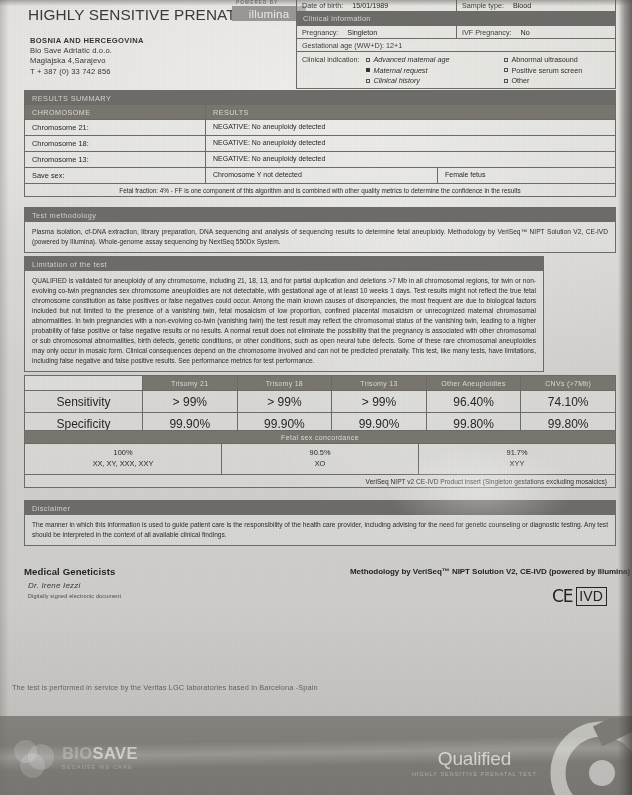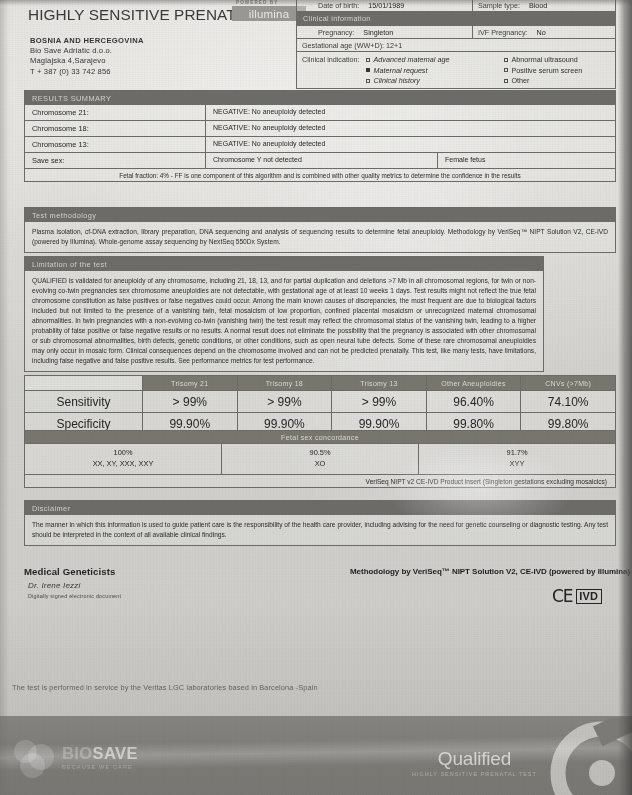--- a/index.html
+++ b/index.html
@@ -90,21 +90,21 @@
   
   #clinical-box {
     position: absolute; left: 296px; top: -2px; width: 320px;
     border: 1px solid #6d6b68;
     background: rgba(226,225,221,0.35);
     box-sizing: border-box;
   }
   .cl-row { display: flex; border-bottom: 1px solid #6d6b68; box-sizing: border-box; }
   .cl-row:last-child { border-bottom: none; }
   .cl-cell { padding: 1.5px 5px; font-size: 7.2px; color: #2e2e2c; box-sizing: border-box; display: flex; gap: 9px; }
-  .cl-cell.half { width: 50%; margin-left: 16px; }
+  .cl-cell.half { width: 50%; }
   .cl-cell.full { width: 100%; }
   .cl-cell.half + .cl-cell.half { border-left: 1px solid #6d6b68; }
   .cl-label { color: #3b3b39; white-space: nowrap; }
   .cl-value { color: #242422; }
   .section-bar {
     background: #6e6c69;
     color: #d9d7d3;
     font-size: 7.2px;
     padding: 2px 6px;
     letter-spacing: 0.35px;
@@ -218,22 +218,22 @@
   #sig-title { left: 24px; top: 566px; font-size: 9.6px; font-weight: 700; color: #262624; letter-spacing: 0.1px; }
   #sig-name { left: 28px; top: 581px; font-size: 8px; font-style: italic; color: #3a3a37; letter-spacing: 0.2px; }
   #sig-sub { left: 28px; top: 593px; font-size: 5.4px; color: #4a4945; letter-spacing: 0.2px; }
 
   #method-note { left: 350px; top: 567px; font-size: 8px; font-weight: 700; color: #1f1f1d; letter-spacing: -0.05px; }
 
   
   #ce-mark { position: absolute; left: 552px; top: 586px; display: flex; align-items: center; gap: 3px; }
   #ce-glyph { font-size: 17px; color: #232321; letter-spacing: -1px; font-family: "DejaVu Sans", sans-serif; }
   #ivd-box {
-    border: 1.3px solid #232321; padding: 0.5px 2.5px; font-size: 11px;
-    font-weight: 700; color: #232321; letter-spacing: 0.2px;
+    border: 1.3px solid #232321; padding: 0.5px 2.5px; font-size: 14px;
+    font-weight: 400; color: #232321; letter-spacing: 0.2px;
   }
 
   #footer-note { left: 12px; top: 683px; font-size: 7.4px; color: #2c2c2a; letter-spacing: 0.1px; }
 
   
   #watermark-band {
     position: absolute; left: 0; top: 716px; width: 632px; height: 103px;
     background: linear-gradient(180deg, #86847f 0%, #7d7b76 40%, #767470 100%);
     overflow: hidden;
   }
@@ -352,20 +352,24 @@
             <span>Other</span>
           </label>
         </div>
       </div>
     </div>
   </div>
 
   <div class="panel" id="results-panel">
     <div class="panel-head">RESULTS SUMMARY</div>
 
+    <div class="rs-head-row">
+      <div class="rs-col-a rs-sub">CHROMOSOME</div>
+      <div class="rs-col-b rs-sub">RESULTS</div>
+    </div>
 
     <div class="rs-row">
       <div class="rs-cell a">Chromosome 21:</div>
       <div class="rs-cell b">NEGATIVE: No aneuploidy detected</div>
     </div>
     <div class="rs-row">
       <div class="rs-cell a">Chromosome 18:</div>
       <div class="rs-cell b">NEGATIVE: No aneuploidy detected</div>
     </div>
     <div class="rs-row">

